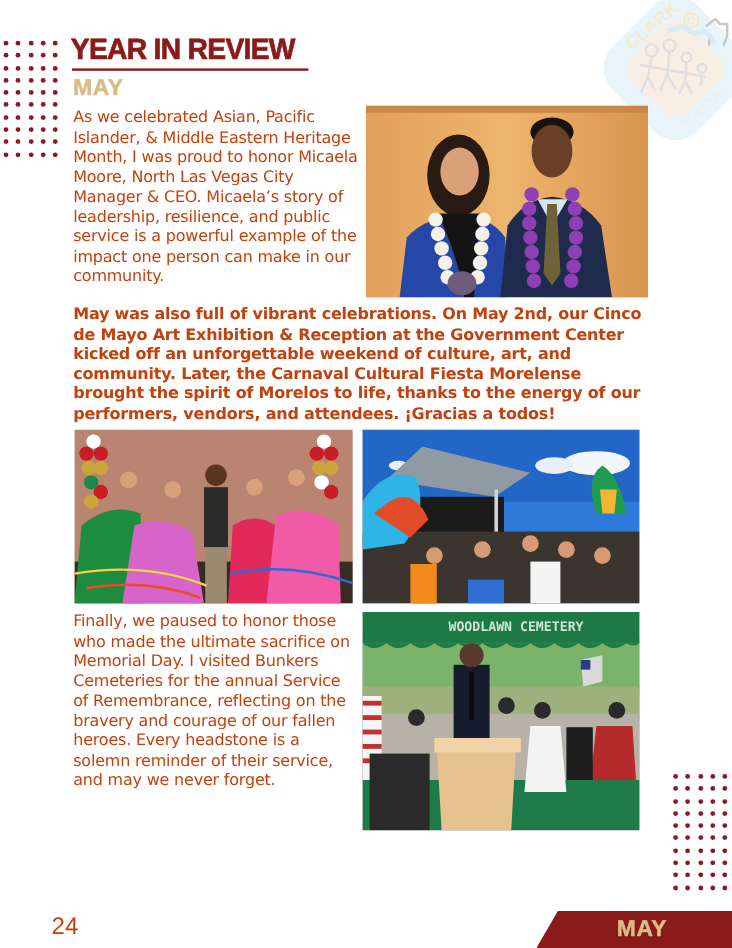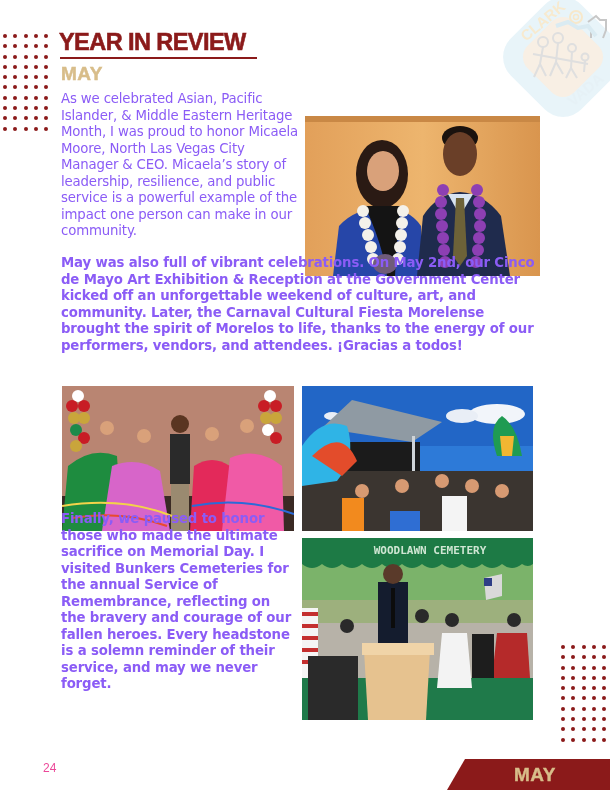--- a/index.html
+++ b/index.html
@@ -29,37 +29,37 @@
     .title-rule { position: absolute; left: 60px; top: 57px; width: 197px; height: 2px; background: #8b1a1a; }
     .month-label {
       position: absolute; left: 61px; top: 63px;
       font-family: "Liberation Sans", sans-serif; font-weight: 900; font-size: 19px;
       color: #d8bd8a; letter-spacing: 0.5px; -webkit-text-stroke: 0.5px #d8bd8a;
     }
 
     
     .para {
       position: absolute; font-family: "DejaVu Sans", sans-serif;
-      font-size: 13.3px; line-height: 16.5px; color: #8b5cf6;
+      font-size: 13.3px; line-height: 16.5px; color: #c2410c;
       letter-spacing: -0.15px;
     }
     .p1 { left: 61px; top: 91px; width: 240px; }
     .p2 { left: 61px; top: 255px; width: 478px; font-weight: bold; }
-    .p3 { left: 61px; top: 511px; width: 236px; font-weight: bold; }
-
-    
-    .photo { position: absolute; overflow: hidden; background: #ccc; margin-top: 28px; }
+    .p3 { left: 61px; top: 511px; width: 236px; }
+
+    
+    .photo { position: absolute; overflow: hidden; background: #ccc; }
     .photo svg { display: block; width: 100%; height: 100%; }
     .ph1 { left: 305px; top: 88px; width: 235px; height: 160px; }
     .ph2 { left: 62px; top: 358px; width: 232px; height: 145px; }
     .ph3 { left: 302px; top: 358px; width: 231px; height: 145px; }
     .ph4 { left: 302px; top: 510px; width: 231px; height: 182px; }
 
     
-    .page-num { position: absolute; left: 43px; top: 761px; font-family: "Liberation Sans", sans-serif; font-size: 12px; color: #ec4899; }
+    .page-num { position: absolute; left: 43px; top: 761px; font-family: "Liberation Sans", sans-serif; font-size: 20px; color: #c2410c; }
     .footer-tab {
       position: absolute; left: 447px; top: 759px; width: 163px; height: 31px;
       background: #8b1a1a; clip-path: polygon(18px 0, 100% 0, 100% 100%, 0 100%);
     }
     .footer-label {
       position: absolute; left: 505px; top: 764px; width: 60px; text-align: center;
       font-family: "Liberation Sans", sans-serif; font-weight: 900; font-size: 19px;
       color: #d8bd8a; letter-spacing: 0.5px; -webkit-text-stroke: 0.4px #d8bd8a;
     }
   </style>

